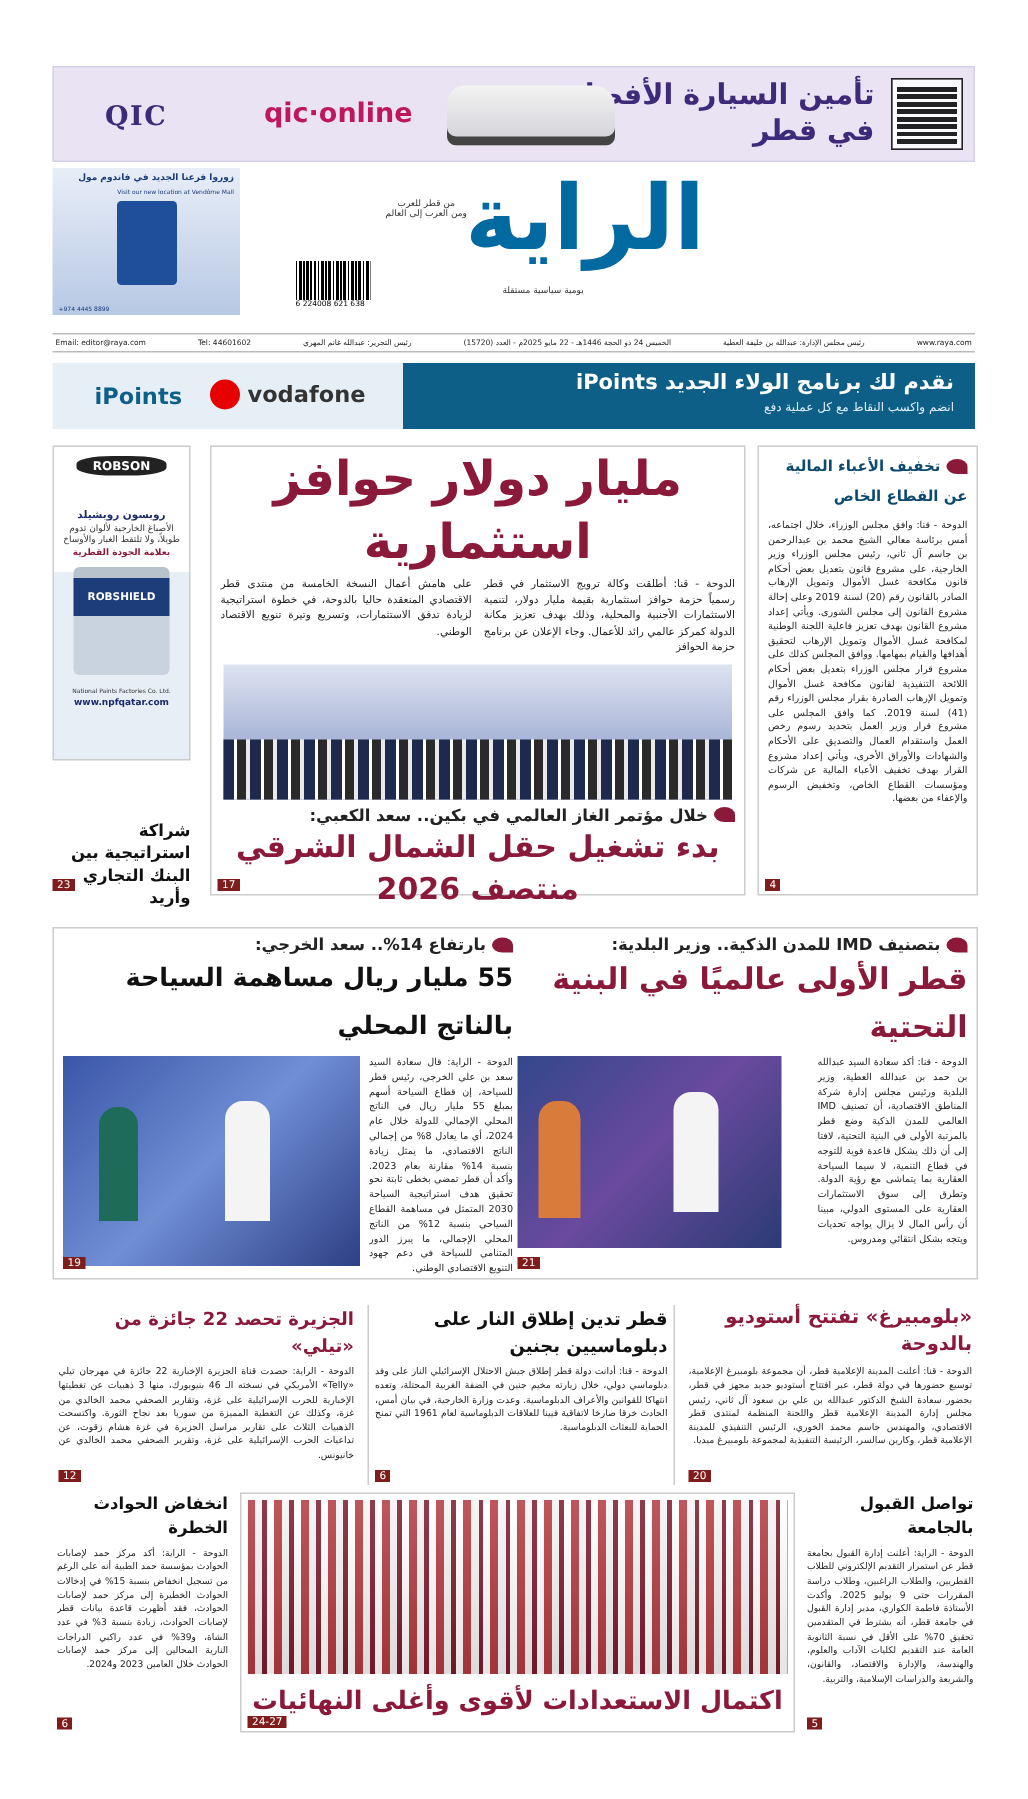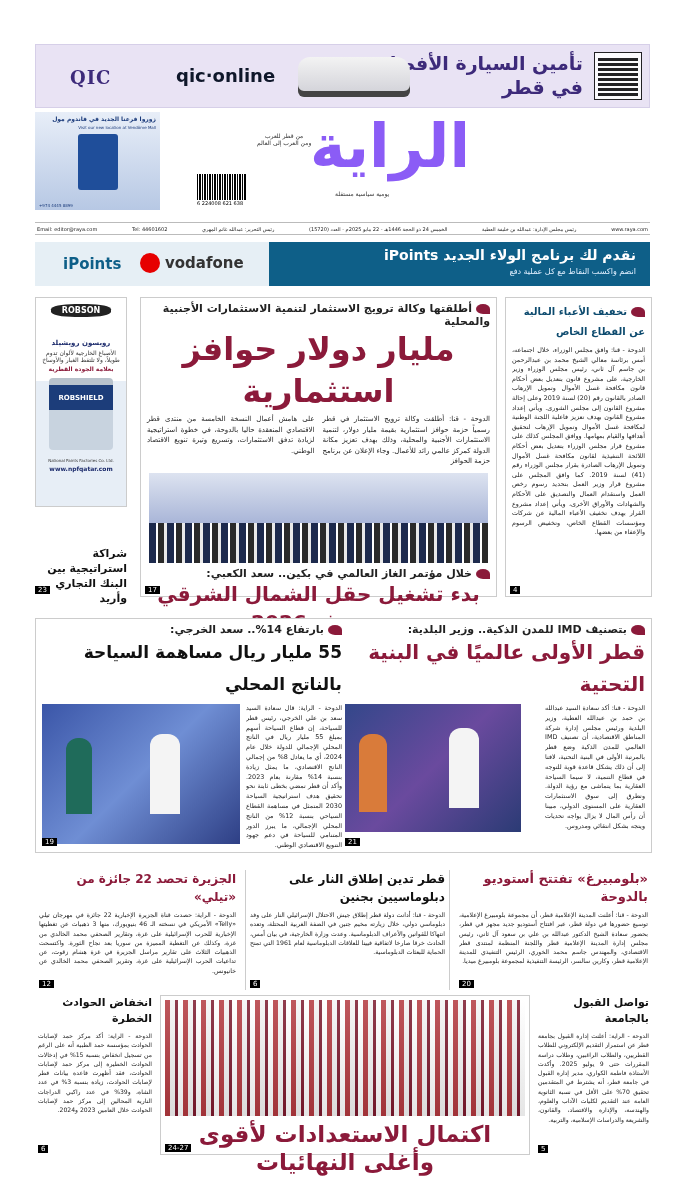--- a/index.html
+++ b/index.html
@@ -3,55 +3,55 @@
 <meta charset="utf-8">
 <style>
 *{box-sizing:border-box;margin:0;padding:0}
 body{width:685px;height:1199px;background:#fff;font-family:"DejaVu Sans",sans-serif;position:relative;overflow:hidden;direction:ltr}
 .abs{position:absolute}
 .rtl{direction:rtl;text-align:right}
 .body-text{font-size:7px;line-height:10.5px;color:#222;direction:rtl;text-align:justify}
 .headline{font-family:"DejaVu Sans",sans-serif;font-weight:bold;direction:rtl;text-align:right}
 .kicker{font-weight:bold;direction:rtl;text-align:right;font-size:11px;color:#222}
 .bullet{display:inline-block;width:14px;height:10px;background:#8b1a3a;border-radius:50% 50% 0 50%;vertical-align:middle;margin-left:4px}
-.pg{position:absolute;bottom:2px;font-size:7px;color:#fff;background:#000000;padding:0 3px}
+.pg{position:absolute;bottom:2px;font-size:7px;color:#fff;background:#7f1d1d;padding:0 3px}
 .photo{background:linear-gradient(135deg,#2c3e6b,#4a5a8a 40%,#1d2a4d);overflow:hidden;position:relative}
 .photo2{background:linear-gradient(180deg,#dde3f0,#a5b2d6 60%,#5a6ba0)}
 .crowd{background:repeating-linear-gradient(90deg,#c94b56 0 6px,#f2f2f2 6px 12px,#8b1a3a 12px 15px,#fff 15px 20px)}
 </style>
 </head>
 <body>
 
 <div class="abs" style="left:35px;top:44px;width:615px;height:64px;background:#e9e3f4;border:1px solid #d6cfe8">
   <div class="abs" style="right:8px;top:8px;width:46px;height:46px;background:repeating-linear-gradient(0deg,#000 0 3px,#fff 3px 5px),#000;border:3px solid #fff;outline:1px solid #000;opacity:.85"></div>
   <div class="abs headline" style="right:66px;top:6px;width:230px;font-size:19px;line-height:24px;color:#3d2a7a">
     <div>تأمين السيارة الأفضل</div>
     <div>في قطر</div>
   </div>
   <div class="abs" style="left:262px;top:12px;width:112px;height:40px;background:linear-gradient(180deg,#f3f3f3,#cfcfd6);border-radius:12px 14px 6px 6px;box-shadow:inset 0 -6px 0 #444"></div>
-  <div class="abs" style="left:140px;top:20px;font-size:18px;font-weight:bold;color:#0f172a">qic·online</div>
+  <div class="abs" style="left:140px;top:20px;font-size:18px;font-weight:bold;color:#be185d">qic·online</div>
   <div class="abs" style="left:34px;top:22px;font-size:18px;font-weight:bold;color:#3d2a7a;font-family:'DejaVu Serif',serif;letter-spacing:1px">QIC</div>
 </div>
 
 <div class="abs" style="left:35px;top:112px;width:615px;height:108px">
 
   <div class="abs" style="left:0;top:0;width:125px;height:98px;background:linear-gradient(180deg,#e8eef8,#b7c8e4)">
     <div class="rtl" style="font-size:6px;font-weight:bold;color:#1a3a7a;padding:3px 4px">زوروا فرعنا الجديد في فاندوم مول</div>
     <div style="font-size:4px;color:#1a3a7a;text-align:right;padding:0 4px">Visit our new location at Vendôme Mall</div>
     <div style="margin:4px auto 0;width:40px;height:56px;background:#1f4e9a;border-radius:3px"></div>
     <div style="position:absolute;bottom:2px;left:4px;font-size:4px;color:#1a3a7a">+974 4445 8899</div>
   </div>
 
   <div class="abs" style="left:162px;top:62px;width:50px;height:26px;background:repeating-linear-gradient(90deg,#000 0 1px,#fff 1px 2px,#000 2px 4px,#fff 4px 5px)"></div>
   <div class="abs" style="left:162px;top:88px;font-size:5px;color:#000">6 224008 621 638</div>
   <div class="abs" style="left:222px;top:20px;font-size:6px;color:#333;text-align:center;direction:rtl">
     <div>من قطر للعرب</div>
     <div>ومن العرب إلى العالم</div>
   </div>
-  <div class="abs headline" style="left:250px;top:-6px;width:210px;text-align:center;font-size:60px;line-height:80px;color:#8b5cf6;letter-spacing:-2px">الراية</div>
+  <div class="abs headline" style="left:250px;top:-6px;width:210px;text-align:center;font-size:60px;line-height:80px;color:#0369a1;letter-spacing:-2px">الراية</div>
   <div class="abs" style="left:300px;top:78px;font-size:6px;color:#333">يومية سياسية مستقلة</div>
 
 </div>
 
 <div class="abs" style="left:35px;top:222px;width:615px;height:13px;border-top:1px solid #bbb;border-bottom:1px solid #bbb;font-size:5px;line-height:12px;color:#222;display:flex;justify-content:space-between;padding:0 2px">
   <span>Email: editor@raya.com</span>
   <span>Tel: 44601602</span>
   <span style="direction:rtl">رئيس التحرير: عبدالله غانم المهري</span>
   <span style="direction:rtl">الخميس 24 ذو الحجة 1446هـ - 22 مايو 2025م - العدد (15720)</span>
   <span style="direction:rtl">رئيس مجلس الإدارة: عبدالله بن خليفة العطية</span>
@@ -77,21 +77,20 @@
   <div style="font-size:4px;text-align:center;margin-top:8px;color:#333">National Paints Factories Co. Ltd.</div>
   <div style="font-size:6px;text-align:center;color:#1b2a6b;font-weight:bold;margin-top:2px">www.npfqatar.com</div>
 </div>
 
 <div class="abs" style="left:35px;top:546px;width:92px;height:50px">
   <div class="headline" style="font-size:11px;line-height:15px;color:#111">شراكة استراتيجية بين البنك التجاري وأريد</div>
   <span class="pg" style="left:0">23</span>
 </div>
 
 <div class="abs" style="left:140px;top:297px;width:357px;height:300px;border:1px solid #ccc">
-  <div class="kicker" style="padding:4px 6px 0;font-size:11px"><span class="bullet"></span><span>أطلقتها وكالة ترويج الاستثمار لتنمية الاستثمارات الأجنبية والمحلية</span></div>
   <div class="headline" style="padding:0 6px;font-size:32px;line-height:42px;color:#8b1a3a;text-align:center">مليار دولار حوافز استثمارية</div>
   <div style="display:flex;gap:8px;padding:2px 6px;direction:rtl">
     <div class="body-text" style="flex:1">الدوحة - قنا: أطلقت وكالة ترويج الاستثمار في قطر رسمياً حزمة حوافز استثمارية بقيمة مليار دولار، لتنمية الاستثمارات الأجنبية والمحلية، وذلك بهدف تعزيز مكانة الدولة كمركز عالمي رائد للأعمال. وجاء الإعلان عن برنامج حزمة الحوافز</div>
     <div class="body-text" style="flex:1">على هامش أعمال النسخة الخامسة من منتدى قطر الاقتصادي المنعقدة حاليا بالدوحة، في خطوة استراتيجية لزيادة تدفق الاستثمارات، وتسريع وتيرة تنويع الاقتصاد الوطني.</div>
   </div>
   <div class="photo2" style="margin:4px 8px 0;height:90px;position:relative">
     <div style="position:absolute;left:0;right:0;bottom:0;height:40px;background:repeating-linear-gradient(90deg,#1d2a4d 0 7px,#fff 7px 9px,#2a2a2a 9px 15px,#e9e9e9 15px 18px)"></div>
   </div>
   <div class="kicker" style="padding:4px 6px 0;font-size:11px"><span class="bullet"></span><span>خلال مؤتمر الغاز العالمي في بكين.. سعد الكعبي:</span></div>
   <div class="headline" style="padding:0 6px;font-size:20px;line-height:28px;color:#8b1a3a;text-align:center">بدء تشغيل حقل الشمال الشرقي منتصف 2026</div>
@@ -149,20 +148,20 @@
   <span class="pg" style="left:4px">12</span>
 </div>
 
 <div class="abs" style="left:535px;top:995px;width:117px;height:160px;padding:0 3px">
   <div class="headline" style="font-size:11px;line-height:16px;color:#111">تواصل القبول بالجامعة</div>
   <div class="body-text" style="font-size:6.1px;line-height:9.3px;height:135px;overflow:hidden;margin-top:4px">الدوحة - الراية: أعلنت إدارة القبول بجامعة قطر عن استمرار التقديم الإلكتروني للطلاب القطريين، والطلاب الراغبين، وطلاب دراسة المقررات حتى 9 يوليو 2025. وأكدت الأستاذة فاطمة الكواري، مدير إدارة القبول في جامعة قطر، أنه يشترط في المتقدمين تحقيق 70% على الأقل في نسبة الثانوية العامة عند التقديم لكليات الآداب والعلوم، والهندسة، والإدارة والاقتصاد، والقانون، والشريعة والدراسات الإسلامية، والتربية.</div>
   <span class="pg" style="left:3px">5</span>
 </div>
 <div class="abs" style="left:160px;top:995px;width:370px;height:160px;border:1px solid #ccc">
   <div class="crowd" style="margin:4px;height:116px;background:linear-gradient(180deg,rgba(255,255,255,.15),rgba(0,0,0,.1)),repeating-linear-gradient(90deg,#b3393f 0 5px,#f4f4f4 5px 10px,#7d1a2e 10px 13px,#fff 13px 18px)"></div>
-  <div class="headline" style="font-size:23px;line-height:28px;color:#8b1a3a;text-align:center">اكتمال الاستعدادات لأقوى وأغلى النهائيات</div>
+  <div class="headline" style="font-size:17px;line-height:28px;color:#8b1a3a;text-align:center">اكتمال الاستعدادات لأقوى وأغلى النهائيات</div>
   <span class="pg" style="left:4px">24-27</span>
 </div>
 <div class="abs" style="left:35px;top:995px;width:120px;height:160px;padding:0 3px">
   <div class="headline" style="font-size:11px;line-height:16px;color:#111">انخفاض الحوادث الخطرة</div>
   <div class="body-text" style="font-size:6.1px;line-height:9.3px;height:135px;overflow:hidden;margin-top:4px">الدوحة - الراية: أكد مركز حمد لإصابات الحوادث بمؤسسة حمد الطبية أنه على الرغم من تسجيل انخفاض بنسبة 15% في إدخالات الحوادث الخطيرة إلى مركز حمد لإصابات الحوادث، فقد أظهرت قاعدة بيانات قطر لإصابات الحوادث، زيادة بنسبة 3% في عدد الشاة، و39% في عدد راكبي الدراجات النارية المحالين إلى مركز حمد لإصابات الحوادث خلال العامين 2023 و2024.</div>
   <span class="pg" style="left:3px">6</span>
 </div>
 
 </body></html>

